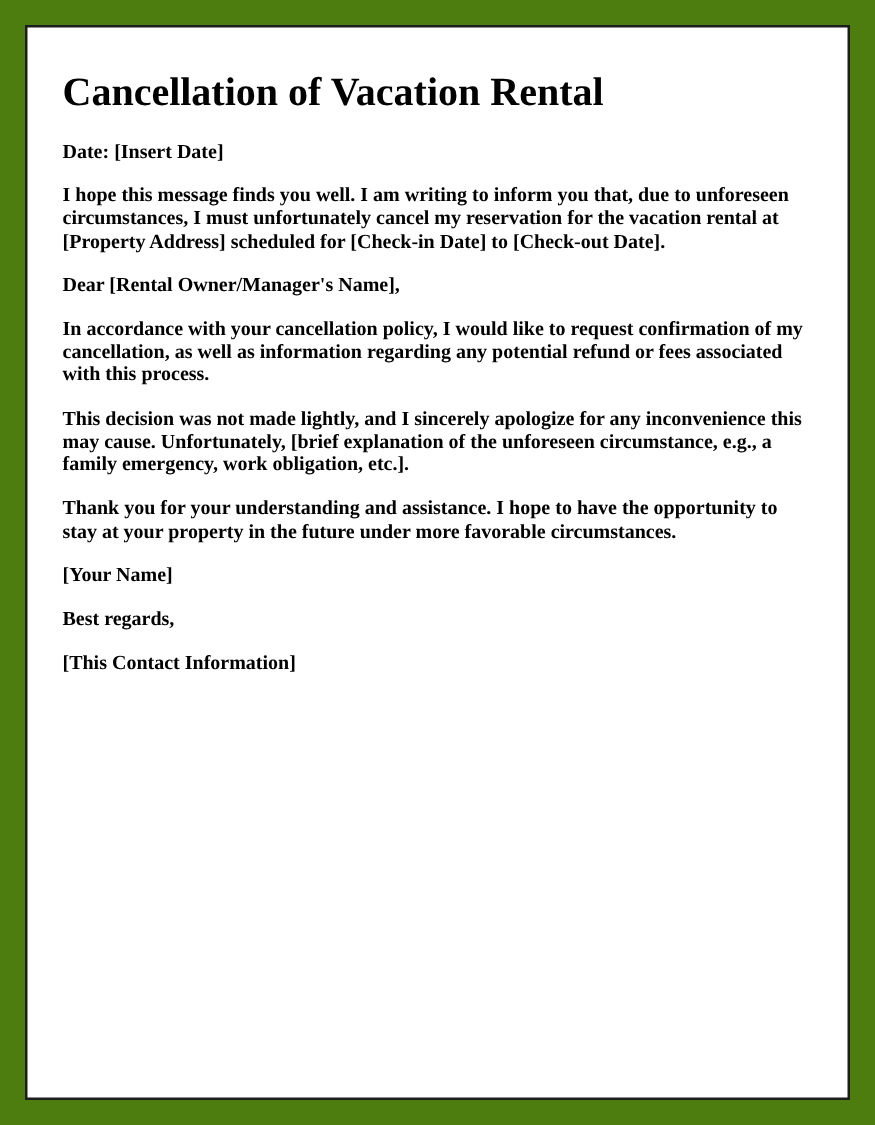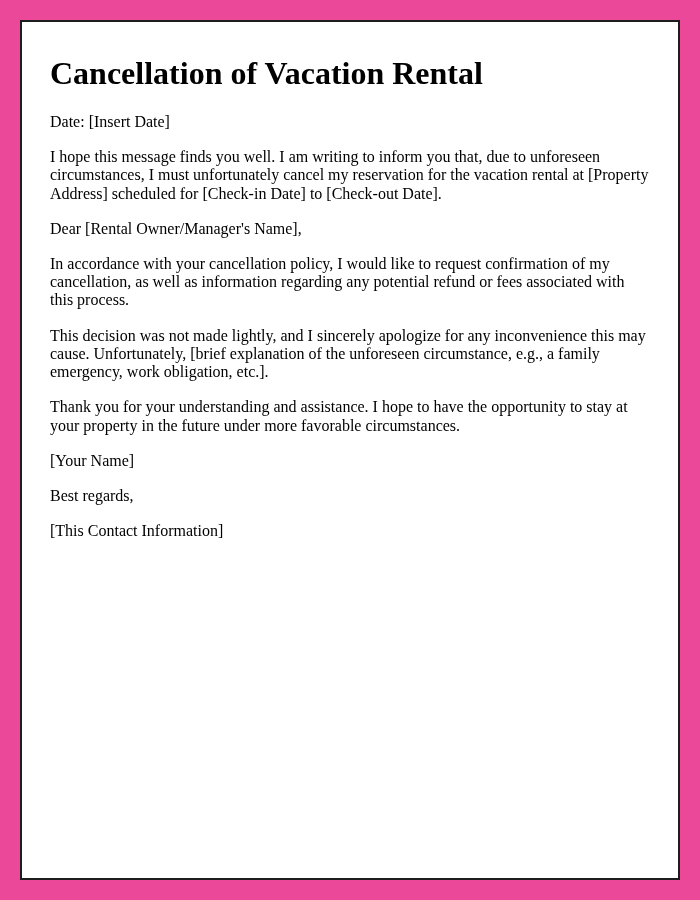--- a/index.html
+++ b/index.html
@@ -4,21 +4,21 @@
 <style>
   html, body {
     margin: 0;
     padding: 0;
     background: #ffffff;
   }
   .screen {
     position: relative;
     width: 700px;
     height: 900px;
-    background: #ec4899;
+    background: #4d7c0f;
     overflow: hidden;
     font-family: "Liberation Serif", "DejaVu Serif", serif;
     color: #000000;
   }
   .letter-frame {
     position: absolute;
     left: 20px;
     top: 20px;
     width: 660px;
     height: 860px;
@@ -32,20 +32,21 @@
     font-size: 32px;
     font-weight: bold;
     line-height: 1.15;
     margin: 21px 0 21px 0;
     letter-spacing: 0px;
   }
   .letter-body p {
     font-size: 16px;
     line-height: 1.14;
     margin: 17px 0;
+    font-weight: bold;
   }
 </style>
 </head>
 <body>
 
 <div class="screen">
   <div class="letter-frame">
     <h1 class="letter-title">Cancellation of Vacation Rental</h1>
     <div class="letter-body">
       <p>Date: [Insert Date]</p>

